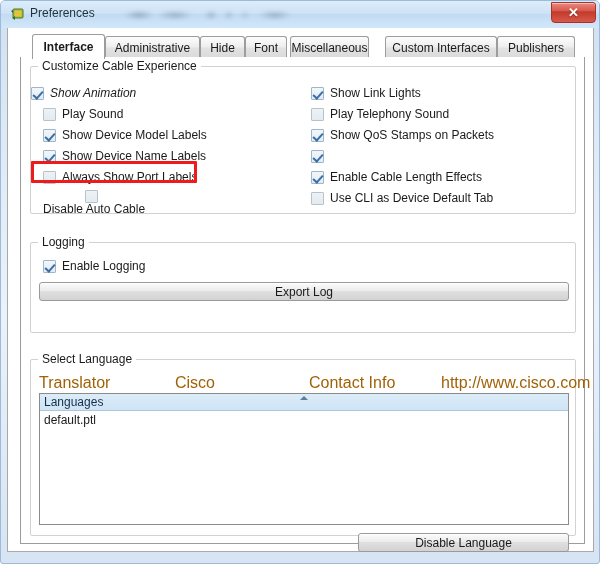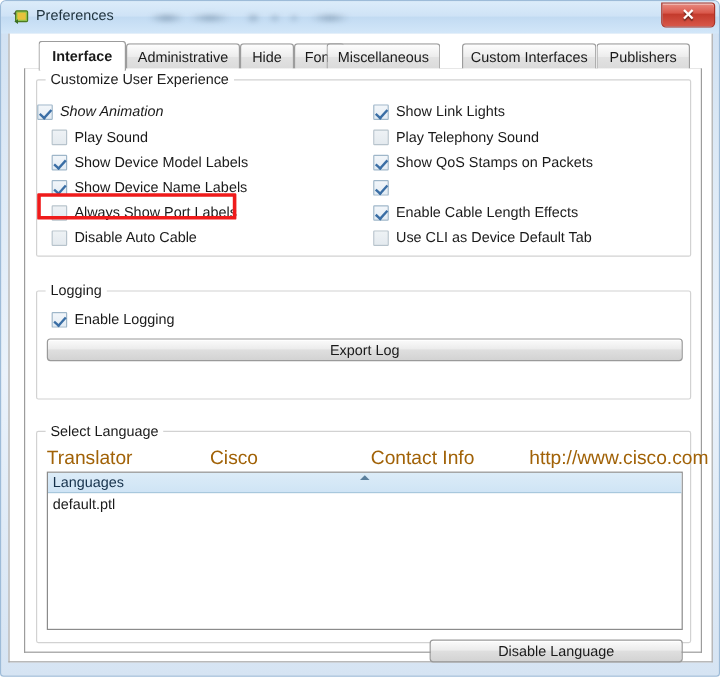--- a/index.html
+++ b/index.html
@@ -290,35 +290,35 @@
           </div>
         <div class="tab" style="left:85px;width:95px;">
             <span>Administrative</span>
           </div>
         <div class="tab" style="left:180px;width:45px;">
             <span>Hide</span>
           </div>
         <div class="tab" style="left:225px;width:42px;">
             <span>Font</span>
           </div>
-        <div class="tab" style="left:252px;width:95px;">
+        <div class="tab" style="left:270px;width:79px;">
             <span>Miscellaneous</span>
           </div>
         <div class="tab" style="left:365px;width:112px;">
             <span>Custom Interfaces</span>
           </div>
         <div class="tab" style="left:477px;width:78px;">
             <span>Publishers</span>
           </div>
       </div>
 
       <div class="tabpanel">
 
         <div class="group" style="left:9px; top:9px; width:546px; height:148px;">
-          <span class="group-title">Customize User Experience</span>
+          <span class="group-title">Customize Cable Experience</span>
 
           <div class="cbrow" style="left:0; top:18px;font-style:italic;">
             <span class="cbox checked"></span>
             <span class="cblabel">Show Animation</span>
           </div>
           <div class="cbrow" style="left:12px; top:39px;">
             <span class="cbox unchecked"></span>
             <span class="cblabel">Play Sound</span>
           </div>
           <div class="cbrow" style="left:12px; top:81px;">
@@ -326,21 +326,21 @@
             <span class="cblabel">Show Device Name Labels</span>
           </div>
           <div class="cbrow" style="left:12px; top:60px;">
             <span class="cbox checked"></span>
             <span class="cblabel">Show Device Model Labels</span>
           </div>
           <div class="cbrow" style="left:12px; top:102px;">
             <span class="cbox unchecked"></span>
             <span class="cblabel">Always Show Port Labels</span>
           </div>
-          <div class="cbrow" style="left:12px; top:123px;">
+          <div class="cbrow" style="left:12px; top:123px;flex-direction:column;">
             <span class="cbox unchecked"></span>
             <span class="cblabel">Disable Auto Cable</span>
           </div>
 
           <div class="cbrow" style="left:280px; top:18px;">
             <span class="cbox checked"></span>
             <span class="cblabel">Show Link Lights</span>
           </div>
           <div class="cbrow" style="left:280px; top:39px;">
             <span class="cbox unchecked"></span>

